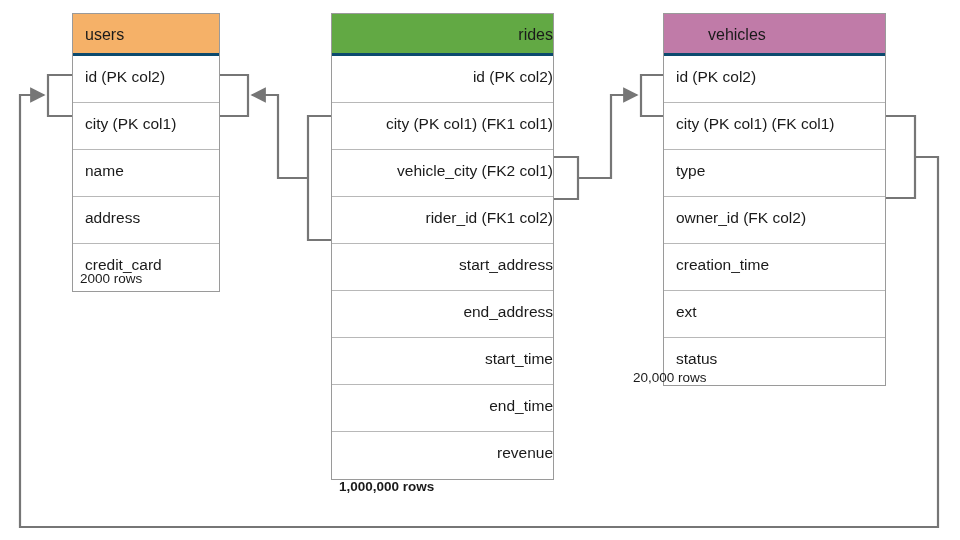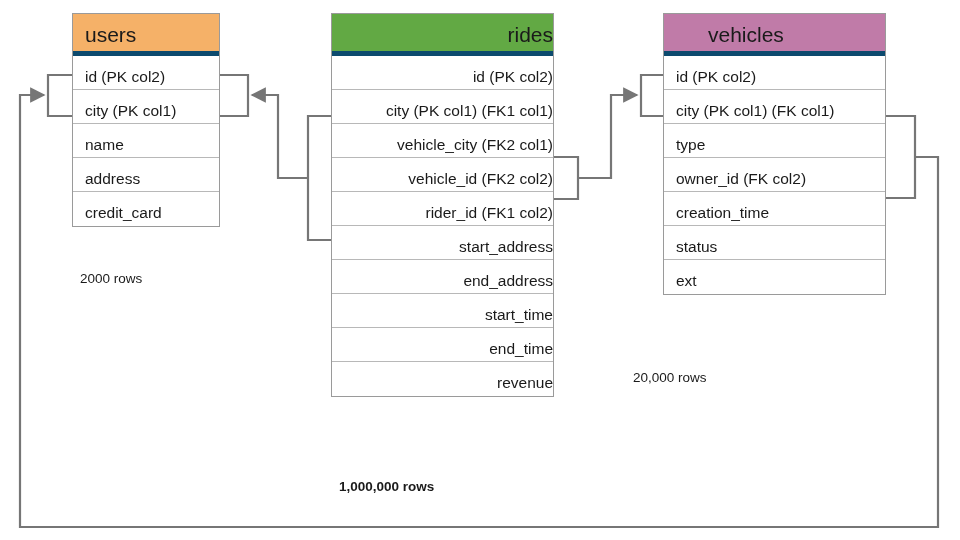--- a/index.html
+++ b/index.html
@@ -27,29 +27,29 @@
     position: absolute;
     box-sizing: border-box;
     border: 1px solid #9a9a9a;
     background: #ffffff;
   }
   .tbl-header {
     box-sizing: border-box;
     height: 42px;
     line-height: 42px;
     padding: 0 0 0 12px;
-    font-size: 21px;
+    font-size: 16px;
     color: #1a1a1a;
-    border-bottom: 5px solid #0c4a6e;
+    border-bottom: 3px solid #0c4a6e;
     white-space: nowrap;
     overflow: hidden;
   }
   .tbl-row {
     box-sizing: border-box;
-    height: 34px;
+    height: 47px;
     line-height: 41px;
     padding: 0 0 0 12px;
     font-size: 15.5px;
     color: #1a1a1a;
     border-bottom: 1px solid #b8b8b8;
     background: #ffffff;
     white-space: nowrap;
     overflow: hidden;
   }
   .tbl-row:last-child {
@@ -108,35 +108,34 @@
     <div class="tbl-row">address</div>
     <div class="tbl-row">credit_card</div>
   </div>
   <div class="row-count" style="left:80px; top:271px;">2000 rows</div>
 
   <div class="table-box" style="left:331px; top:13px; width:223px;text-align:right;">
     <div class="tbl-header" style="background:#62a944;">rides</div>
     <div class="tbl-row">id (PK col2)</div>
     <div class="tbl-row">city (PK col1) (FK1 col1)</div>
     <div class="tbl-row">vehicle_city (FK2 col1)</div>
-    <div class="tbl-row">vehicle_id (FK2 col2)</div>
     <div class="tbl-row">rider_id (FK1 col2)</div>
     <div class="tbl-row">start_address</div>
     <div class="tbl-row">end_address</div>
     <div class="tbl-row">start_time</div>
     <div class="tbl-row">end_time</div>
     <div class="tbl-row">revenue</div>
   </div>
   <div class="row-count" style="left:339px; top:479px;font-weight:bold;">1,000,000 rows</div>
 
   <div class="table-box" style="left:663px; top:13px; width:223px;">
     <div class="tbl-header" style="background:#c07ba8;padding-left:44px;">vehicles</div>
     <div class="tbl-row">id (PK col2)</div>
     <div class="tbl-row">city (PK col1) (FK col1)</div>
     <div class="tbl-row">type</div>
     <div class="tbl-row">owner_id (FK col2)</div>
     <div class="tbl-row">creation_time</div>
+    <div class="tbl-row">ext</div>
     <div class="tbl-row">status</div>
-    <div class="tbl-row">ext</div>
   </div>
   <div class="row-count" style="left:633px; top:354px;margin-top:16px;">20,000 rows</div>
 
 </div>
 
 </body></html>

